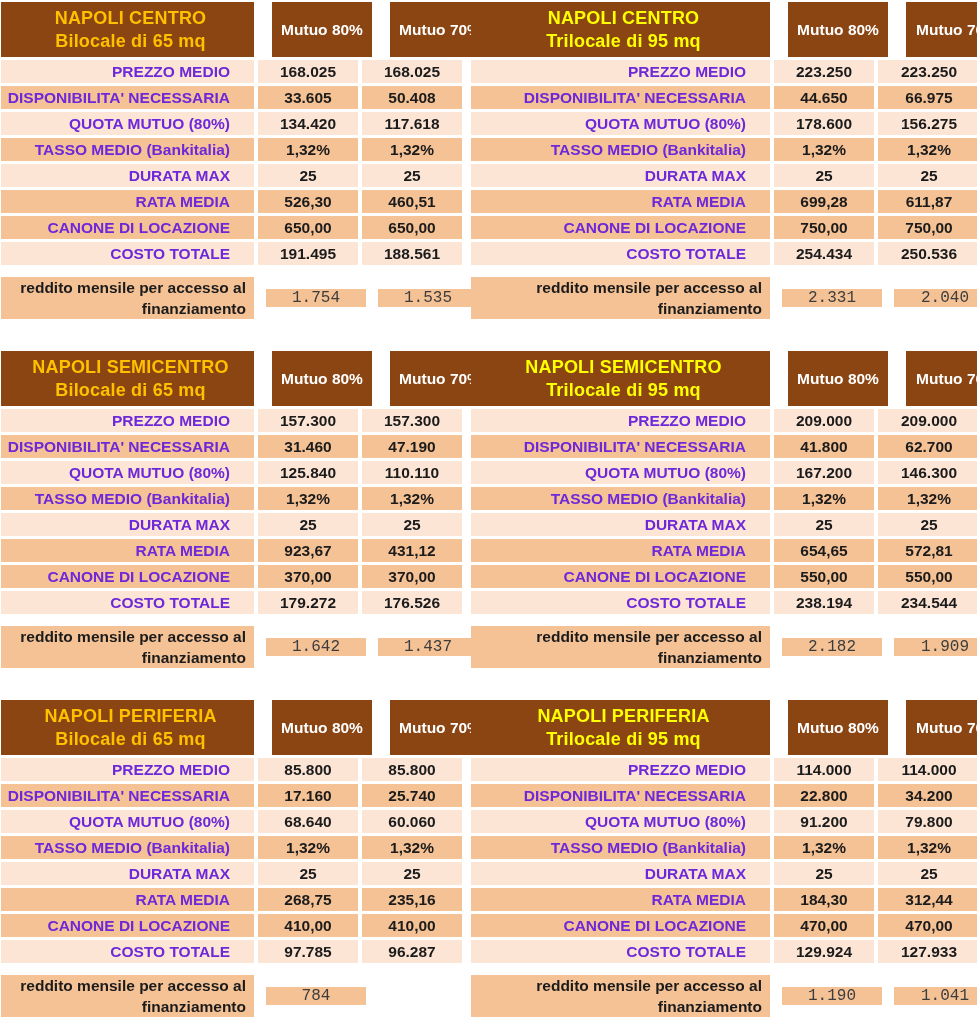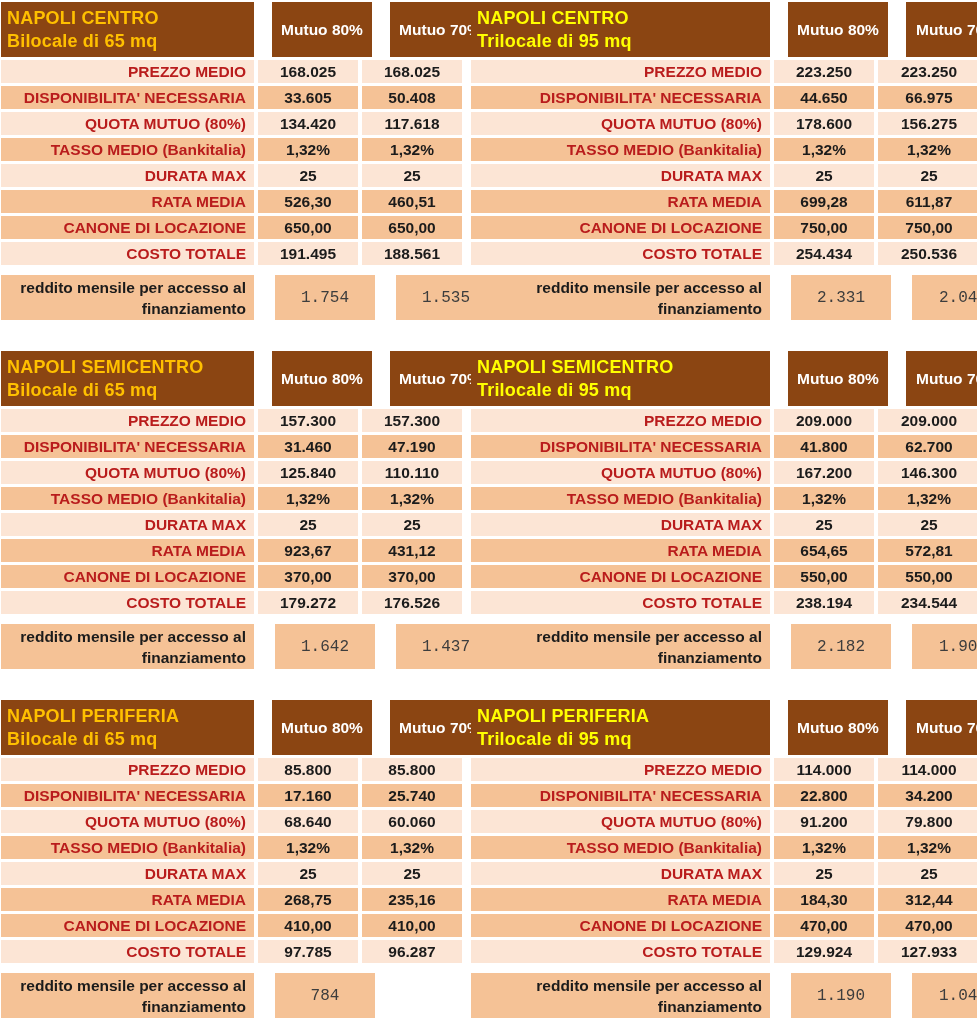--- a/index.html
+++ b/index.html
@@ -18,46 +18,47 @@
     padding: 2px 0 0 1px;
   }
   .group { display: flex; flex-direction: column; }
   .group-left  { width: 461px; }
   .group-right { width: 509px; }
 
   .mtable { margin-bottom: 31px; }
 
   .thead { display: flex; gap: 4px; height: 55px; }
   .trow  { display: flex; gap: 4px; height: 23px; margin-top: 3px; }
-  .trow-income { display: flex; gap: 21px; height: 45px; margin-top: 10px; }
+  .trow-income { display: flex; gap: 12px; height: 45px; margin-top: 10px; align-items: center; }
 
   .lblcol { flex: 0 0 auto; }
   .group-left  .lblcol { width: 253px; }
   .group-right .lblcol { width: 299px; }
   .valcol { flex: 0 0 auto; width: 100px; }
   .group-right .valcol.last { width: 102px; }
 
   .bg-h { background: #8B4512; }
   .bg-l { background: #FCE5D5; }
   .bg-m { background: #F5C296; }
 
   .title-cell {
     display: flex; flex-direction: column; justify-content: center;
     padding-left: 6px; box-sizing: border-box;
     font-weight: bold; font-size: 18px; line-height: 23px;
     letter-spacing: 0.2px;
+    align-items: center;
   }
   .colhead {
     display: flex; align-items: center; justify-content: center;
     color: #ffffff; font-weight: bold; font-size: 15.5px; margin-left: 14px;
   }
   .rowlabel {
     display: flex; align-items: center; justify-content: flex-end;
-    padding-right: 8px; box-sizing: border-box;
-    font-weight: bold; font-size: 15.5px; color: #b91c1c;
+    padding-right: 24px; box-sizing: border-box;
+    font-weight: bold; font-size: 15.5px; color: #6d28d9;
     white-space: nowrap;
   }
   .cellval {
     display: flex; align-items: center; justify-content: center;
     font-weight: bold; font-size: 15.5px; color: #1b1b1b;
   }
   .income-label {
     display: flex; flex-direction: column; justify-content: center;
     align-items: flex-end;
     padding-right: 8px; box-sizing: border-box;

